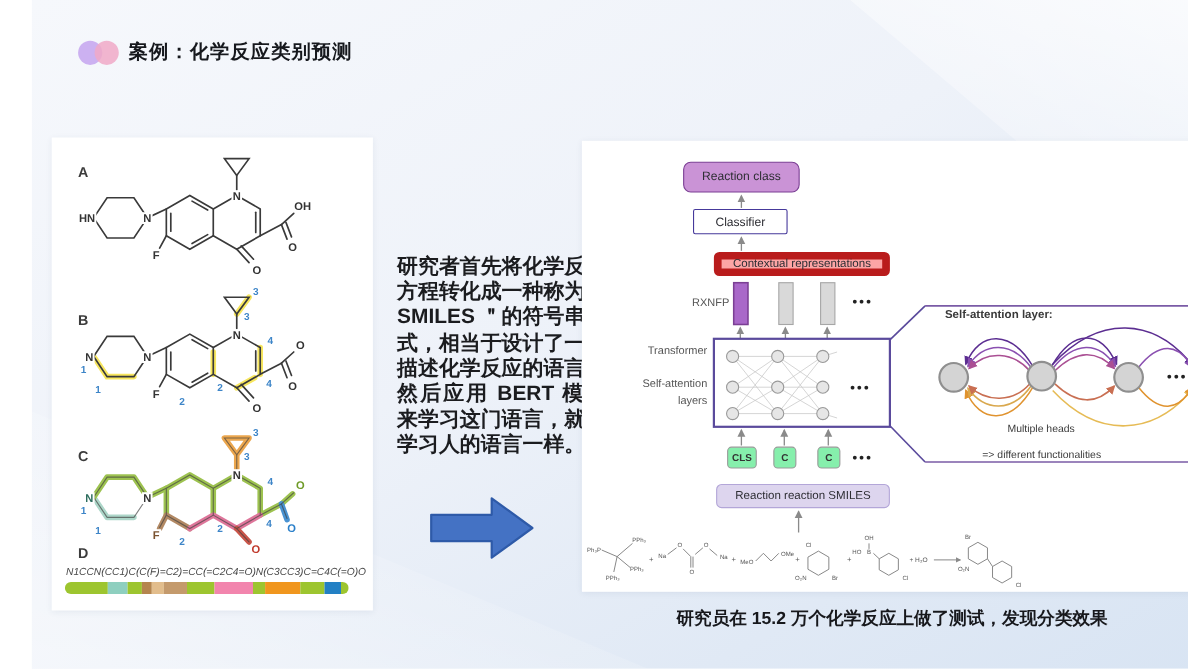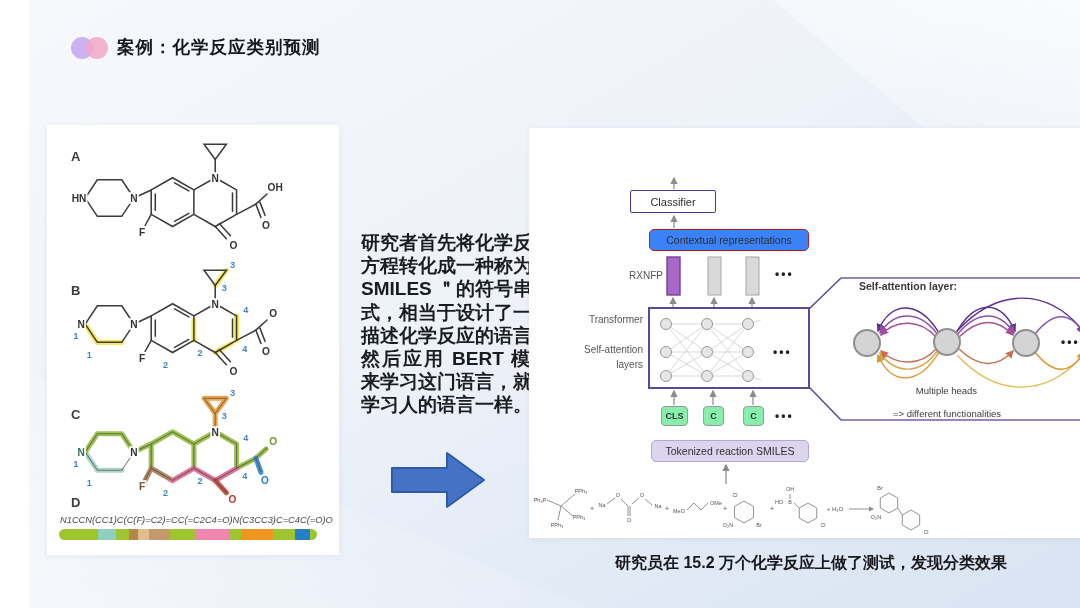--- a/index.html
+++ b/index.html
@@ -19,21 +19,21 @@
   .panel-left{left:18px;top:125px;width:292px;height:430px;}
   .panel-right{left:500px;top:128px;width:568px;height:410px;}
   .mol-label{position:absolute;font-size:13px;font-weight:600;color:#3c3c3c;}
   .smiles{position:absolute;left:13px;top:390px;width:270px;font-size:9.3px;color:#4a4a4a;white-space:nowrap;font-style:italic;}
   .smiles-bar{position:absolute;left:12px;top:404px;width:258px;height:11px;border-radius:6px;overflow:hidden;display:flex;}
   .mid-text{position:absolute;left:332px;top:231px;width:190px;font-size:19px;line-height:23.2px;
             font-weight:600;color:#1b1c1f;text-align:justify;}
   .dbox{position:absolute;display:flex;align-items:center;justify-content:center;color:#2e2e34;box-sizing:border-box;}
   .box-reaction{left:92px;top:19px;width:106px;height:28px;background:#ca93d6;border:1.6px solid #7b3f94;border-radius:7px;font-size:11px;}
   .box-classifier{left:101px;top:62px;width:86px;height:23px;background:#fff;border:1.4px solid #46399b;border-radius:2px;font-size:11px;}
-  .box-contextual{left:120px;top:101px;width:160px;height:22px;background:#3b82f6;border:1px solid #b91c1c;border-radius:5px;font-size:10.5px;}
+  .box-contextual{left:120px;top:101px;width:160px;height:22px;background:#fca5a5;border:7px solid #b91c1c;border-radius:5px;font-size:10.5px;}
   .box-tokenized{left:122px;top:312px;width:158px;height:22px;background:#ddd5ee;border:1px solid #b3a6d8;border-radius:5px;font-size:10.5px;}
   .tok{background:#86efac;border:1px solid #9a9a9a;border-radius:4px;font-size:9px;font-weight:600;color:#333;}
   .tok-cls{left:132px;top:278px;width:27px;height:20px;}
   .tok-c1{left:174px;top:278px;width:21px;height:20px;}
   .tok-c2{left:214px;top:278px;width:21px;height:20px;}
   .side-lbl{position:absolute;font-size:10px;color:#555;text-align:right;}
   .dots{position:absolute;font-size:12px;font-weight:700;color:#222;letter-spacing:2px;}
   .inset-title{position:absolute;left:330px;top:152px;font-size:10.5px;color:#3a3a3a;font-weight:bold;}
   .inset-cap{position:absolute;text-align:center;font-size:9.5px;color:#3a3a3a;}
   .caption{position:absolute;left:510px;top:551px;width:544px;text-align:center;
@@ -361,30 +361,31 @@
         <text x="250" y="376">HO</text>
         <text x="261" y="376">B</text>
         <text x="294" y="399">Cl</text>
         <text x="306" y="383" font-size="6">+ H₂O</text>
         <text x="351" y="362">Br</text>
         <text x="347" y="391">O₂N</text>
         <text x="397" y="406">Cl</text>
       </g>
     </svg>
 
+    <div class="dbox box-reaction">Reaction class</div>
     <div class="dbox box-classifier">Classifier</div>
     <div class="dbox box-contextual">Contextual representations</div>
     <div class="side-lbl" style="left:94px;top:142px;width:40px">RXNFP</div>
     <div class="side-lbl" style="left:8px;top:186px;width:106px">Transformer</div>
     <div class="side-lbl" style="left:8px;top:216px;width:106px">Self-attention</div>
     <div class="side-lbl" style="left:8px;top:231px;width:106px">layers</div>
     <div class="dbox tok tok-cls">CLS</div>
     <div class="dbox tok tok-c1">C</div>
     <div class="dbox tok tok-c2">C</div>
-    <div class="dbox box-tokenized">Tokenized reaction SMILES</div>
+    <div class="dbox box-tokenized">Reaction reaction SMILES</div>
     <div class="dots" style="left:246px;top:139px">•••</div>
     <div class="dots" style="left:244px;top:217px">•••</div>
     <div class="dots" style="left:246px;top:281px">•••</div>
     <div class="dots" style="left:532px;top:207px">•••</div>
     <div class="inset-title">Self-attention layer:</div>
     <div class="inset-cap" style="left:330px;top:257px;width:175px">Multiple heads</div>
     <div class="inset-cap" style="left:318px;top:280px;width:200px">=&gt; different functionalities</div>
   </div>
 
   <div class="caption">

